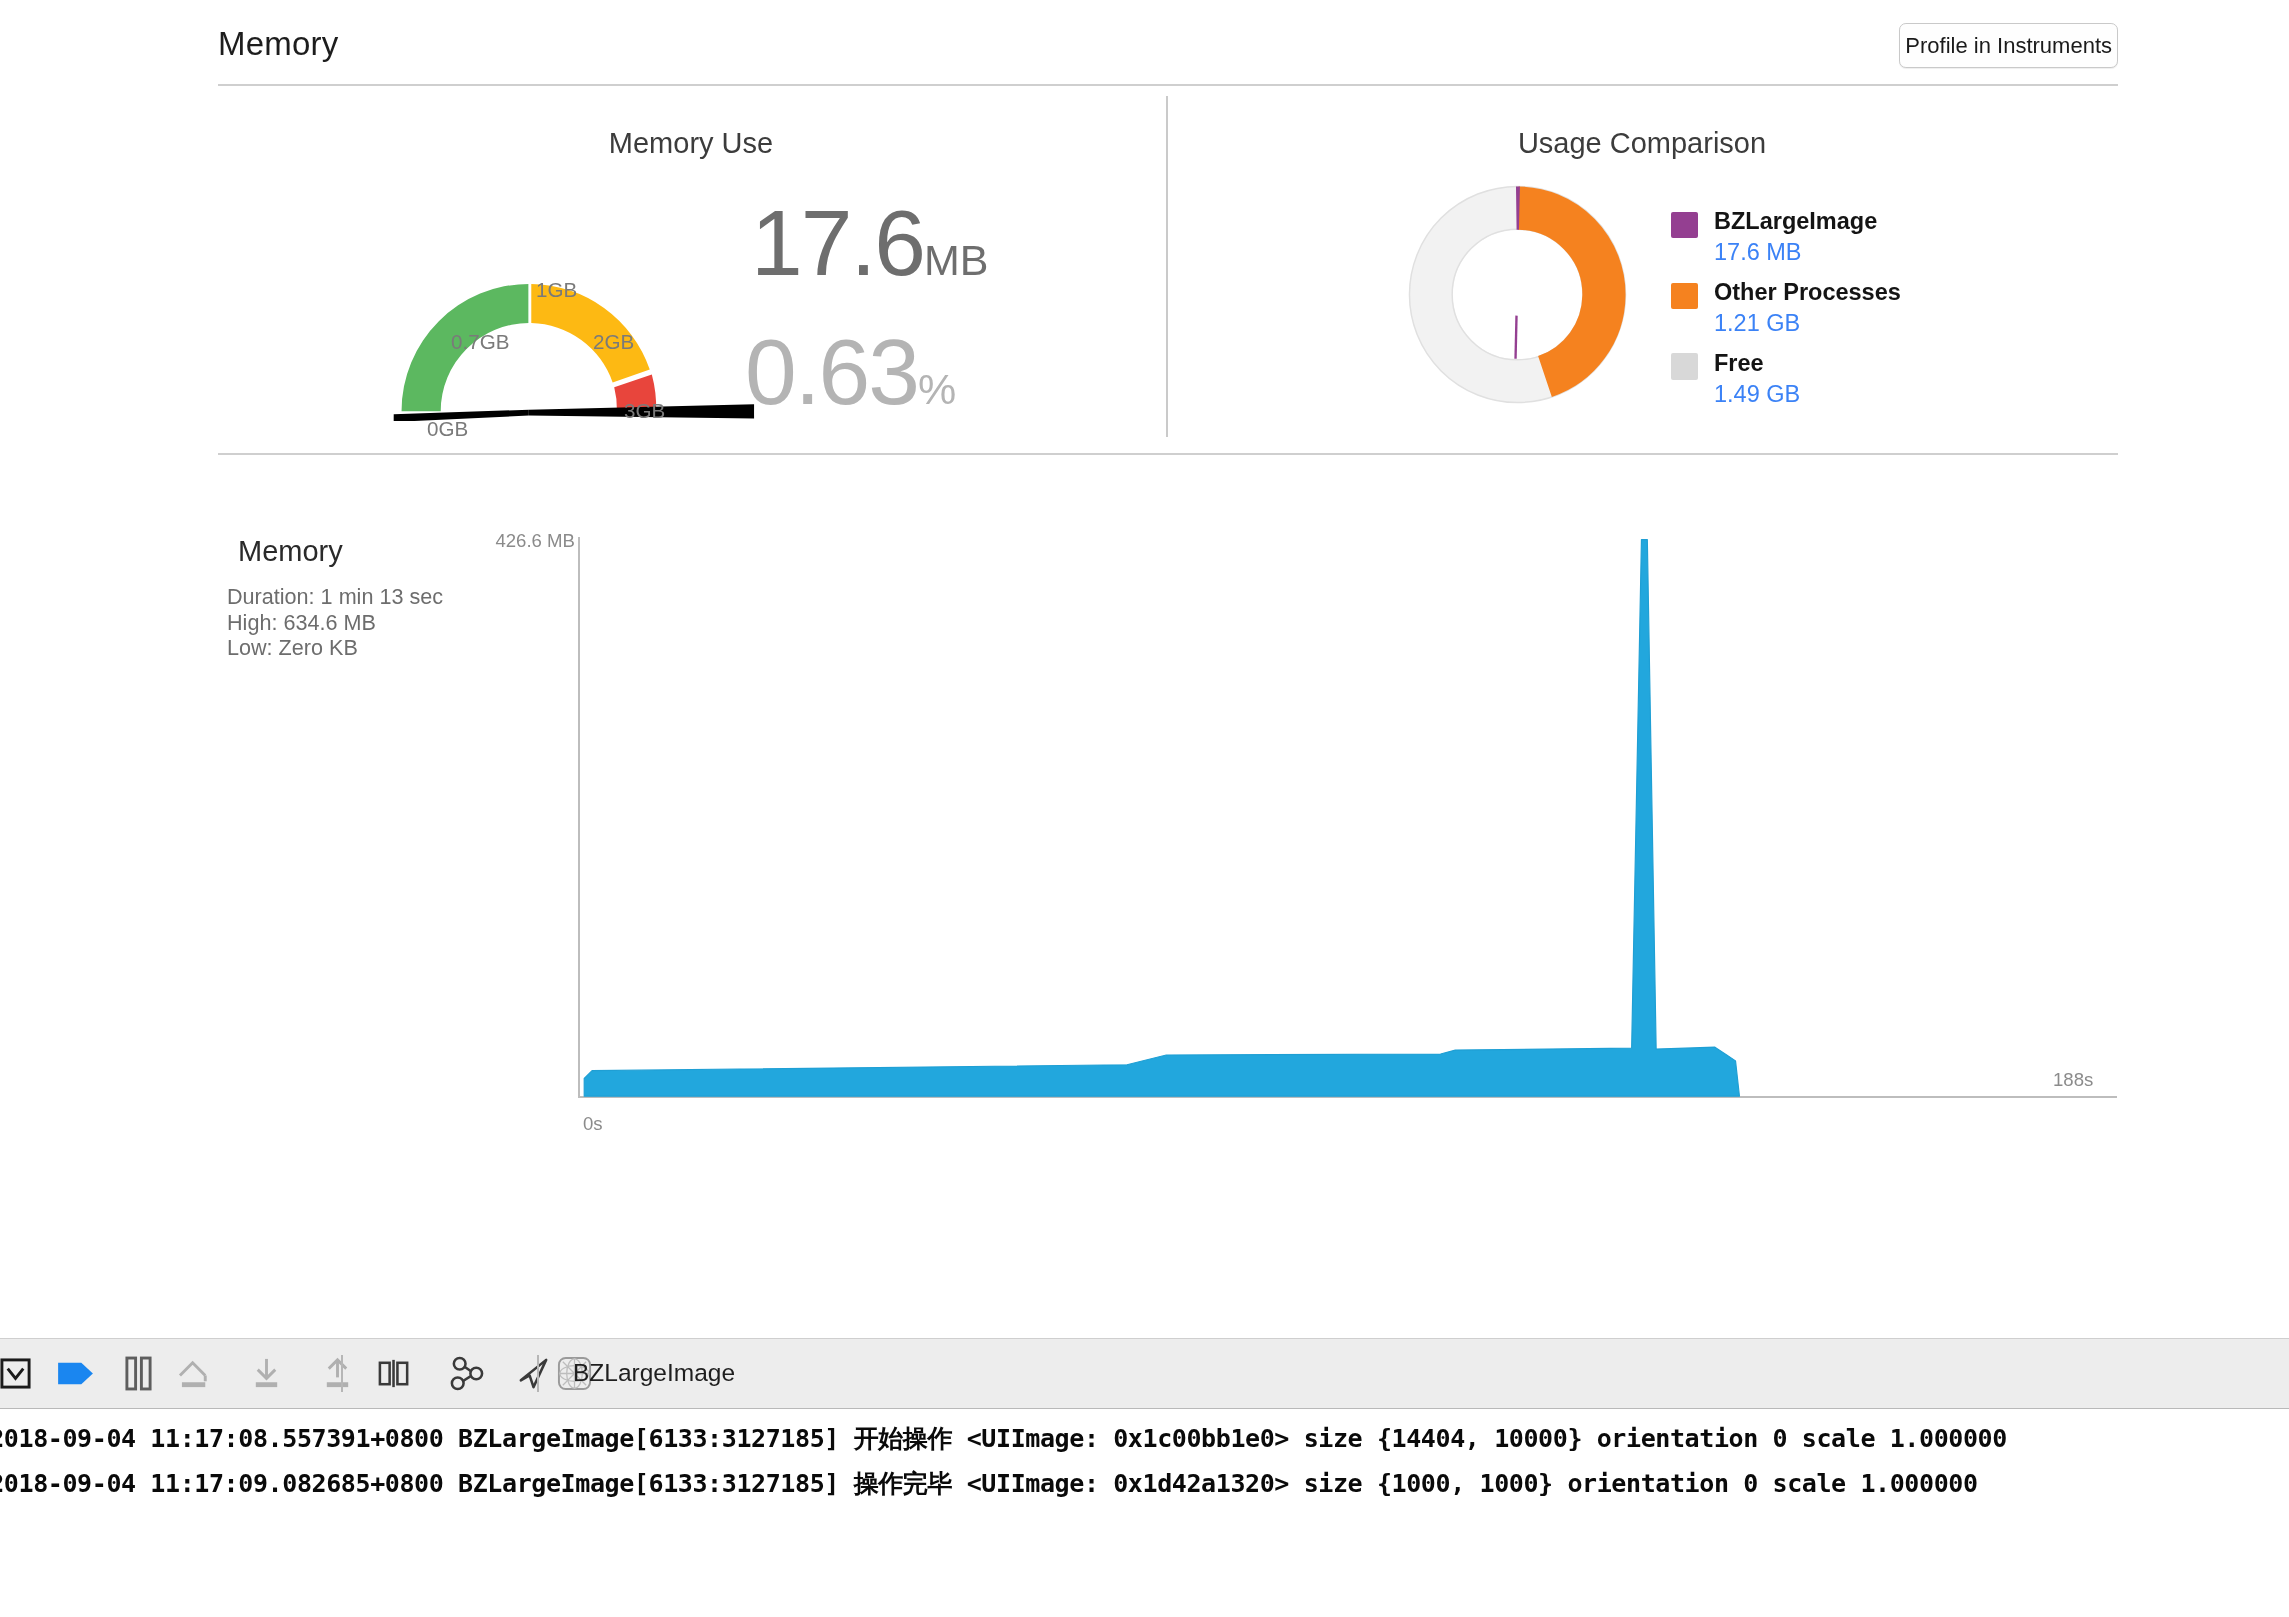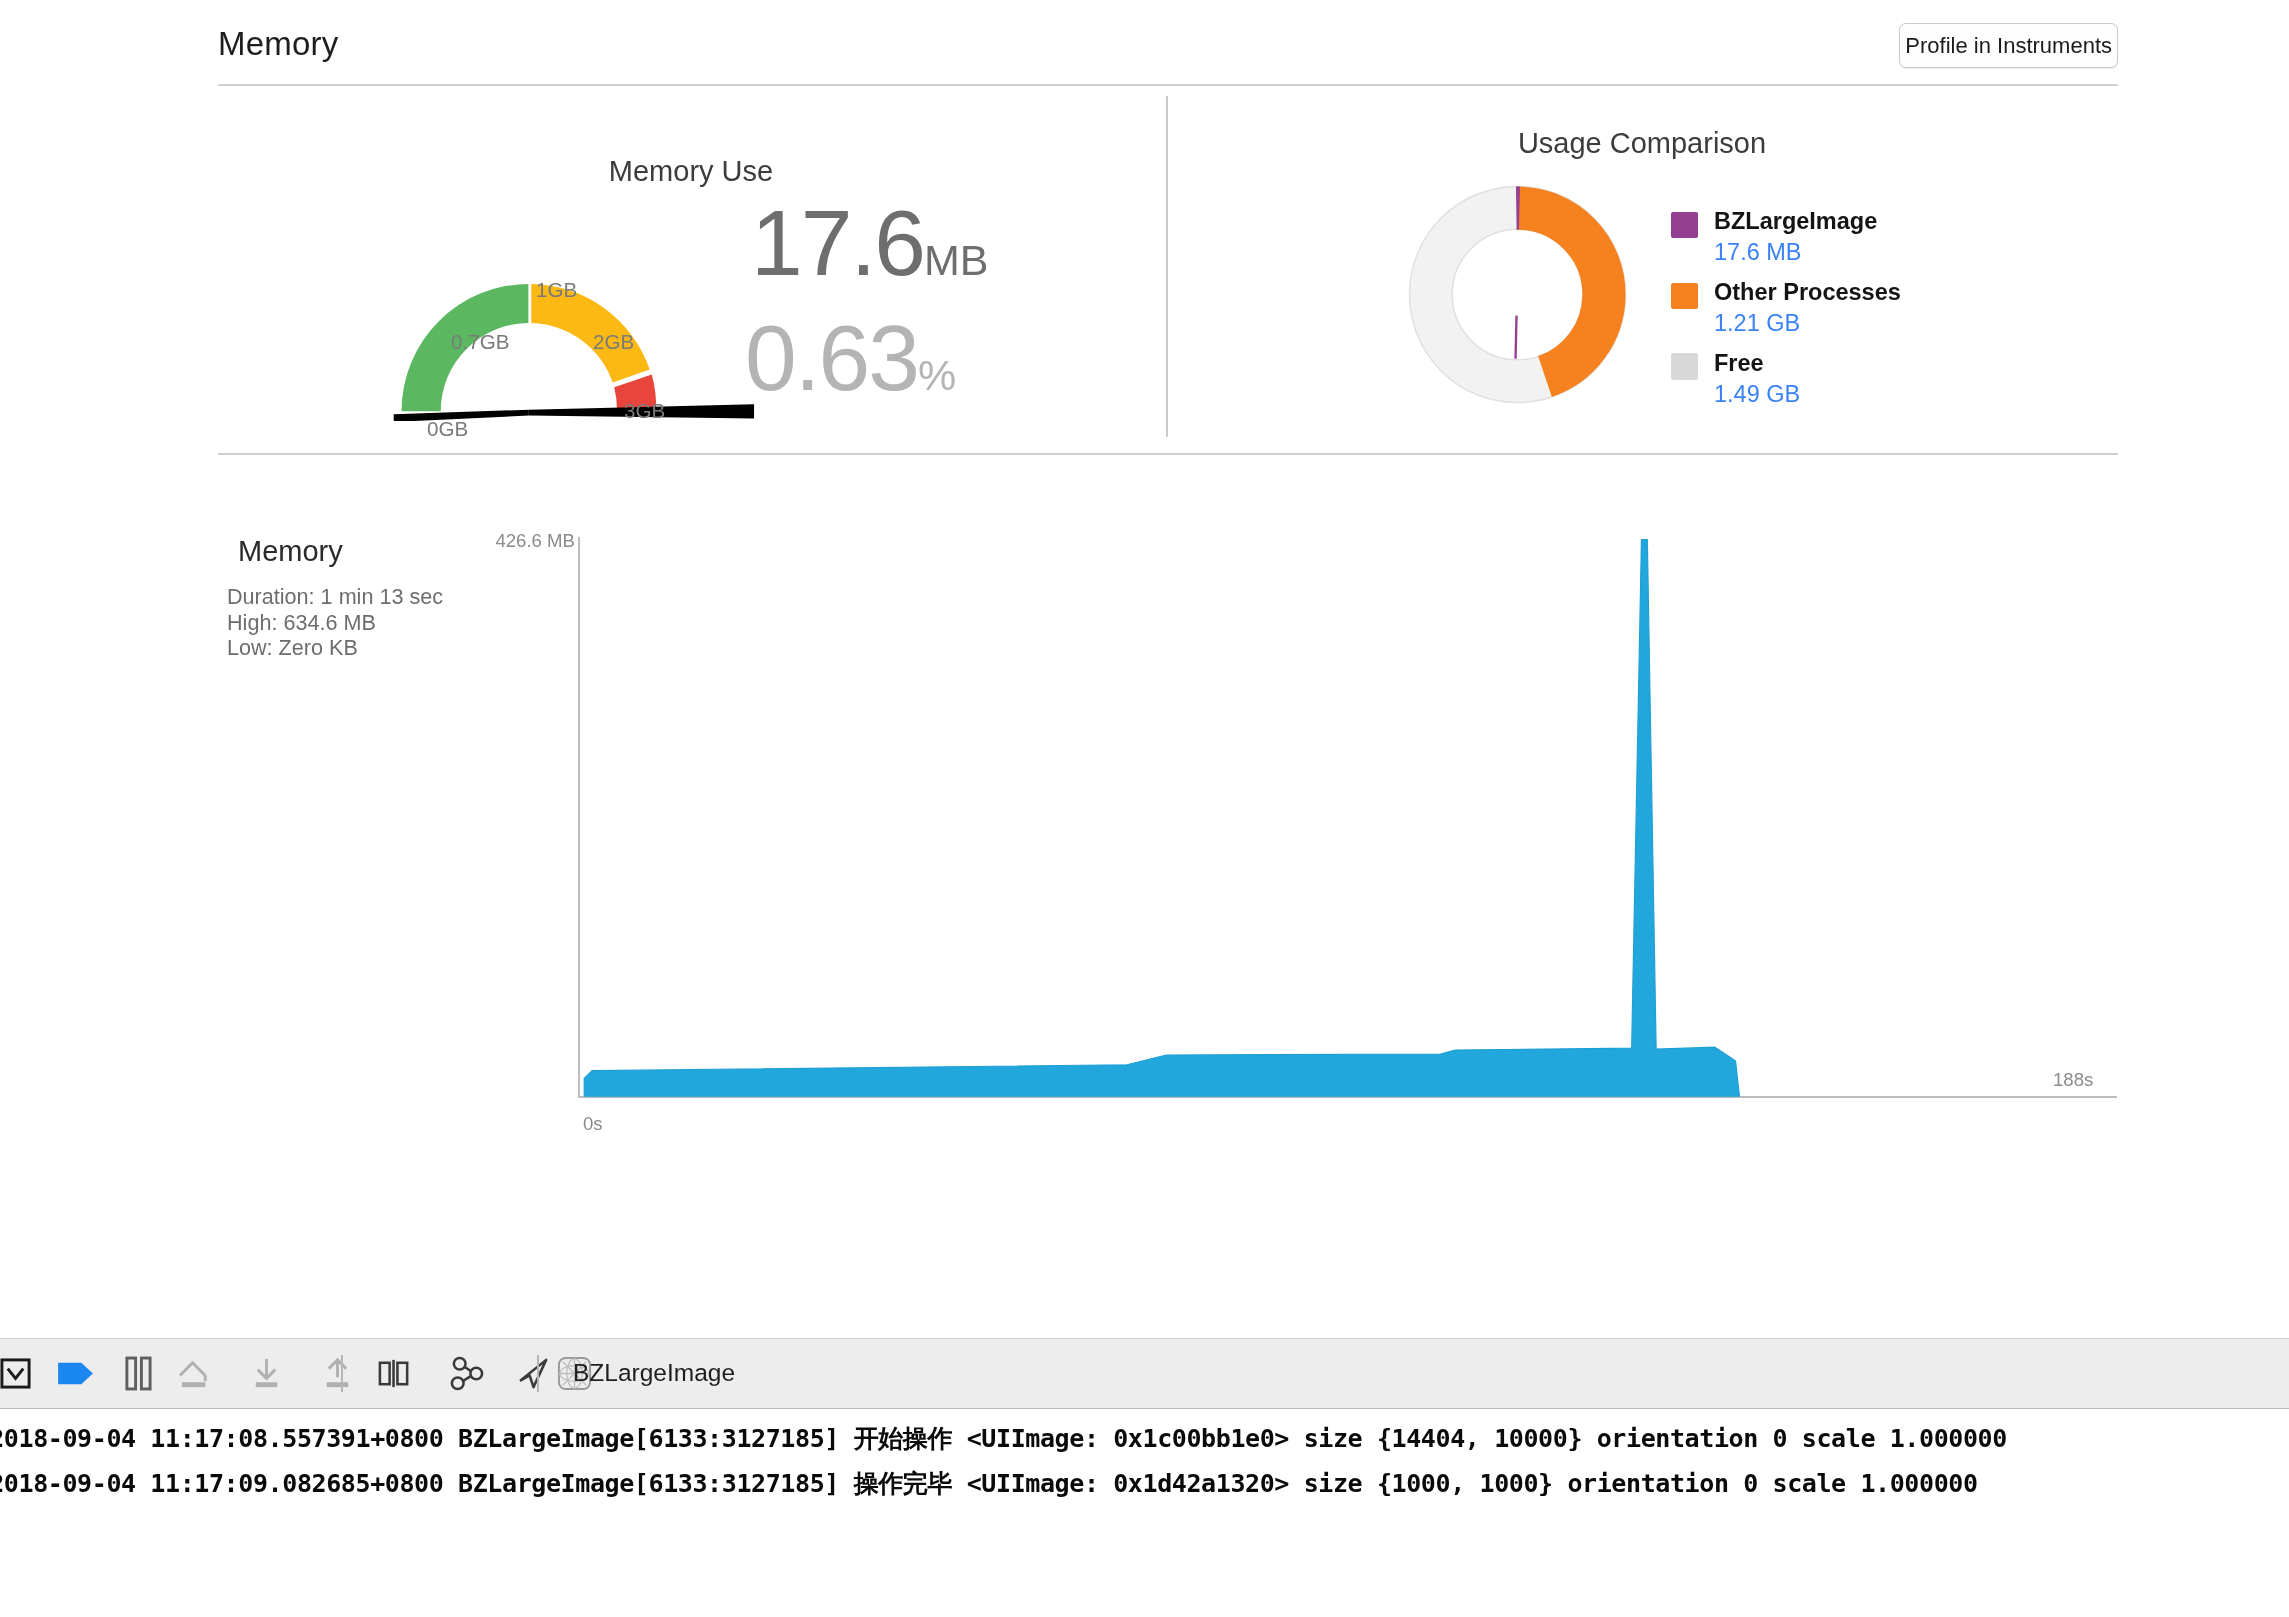--- a/index.html
+++ b/index.html
@@ -33,21 +33,21 @@
   .hrule { position: absolute; background: #cfcfcf; height: 1.5px; }
   #rule-top    { left: 218px; top: 84px;  width: 1900px; }
   #rule-middle { left: 218px; top: 453px; width: 1900px; }
   #vrule-center{ position: absolute; left: 1166px; top: 96px; width: 2px; height: 341px; background: #cacaca; }
 
   
   .sect-title {
     position: absolute; font-size: 29px; color: #3c3c3c; font-weight: 400;
     text-align: center; width: 392px;
   }
-  #memuse-title { left: 495px; top: 127px; margin-top: 28px; }
+  #memuse-title { left: 495px; top: 127px; }
   #usage-title  { left: 1446px; top: 127px; }
 
   
   #gauge-wrap { position: absolute; left: 333px; top: 186px; width: 470px; height: 235px; }
   #gauge-svg  { position: absolute; left: 0; top: 0; }
   .gauge-tick {
     position: absolute; font-size: 20.6px; color: #7a7a7a;
     font-family: "Liberation Sans", sans-serif; white-space: nowrap;
   }
   #tick-1gb   { left: 203px; top: 92px; }
@@ -57,21 +57,21 @@
   #tick-3gb   { left: 291px; top: 213px; }
 
   #gauge-readout { position: absolute; left: 745px; top: 196px; width: 323px; }
   #mem-value {
     font-size: 93px; color: #6e6e6e; font-weight: 300;
     letter-spacing: -2px; line-height: 94px; white-space: nowrap; margin-left: 6px;
   }
   #mem-value .unit { font-size: 43px; letter-spacing: 0; }
   #mem-pct {
     font-size: 93px; color: #b4b4b4; font-weight: 300;
-    letter-spacing: -2px; line-height: 98px; white-space: nowrap; margin-top: 2px;
+    letter-spacing: -2px; line-height: 98px; white-space: nowrap; margin-top: 16px;
   }
   #mem-pct .unit { font-size: 43px; letter-spacing: 0; }
 
   
   #donut-wrap { position: absolute; left: 1407px; top: 184px; width: 221px; height: 221px; }
   #legend { position: absolute; left: 1671px; top: 208px; width: 412px; }
   .legend-row { position: relative; margin-bottom: 9.8px; height: 61px; }
   .legend-swatch {
     position: absolute; left: 0; top: 3.9px; width: 26.5px; height: 26.5px; border-radius: 2px;
   }

